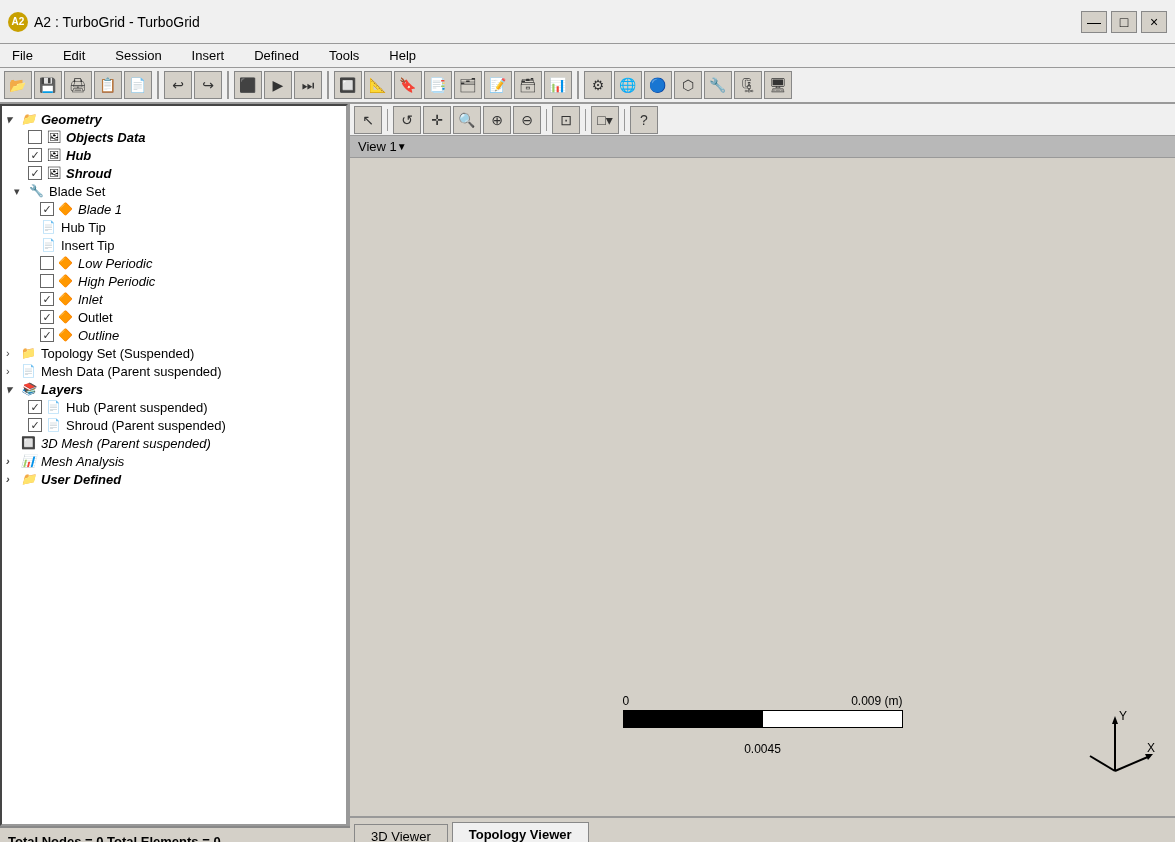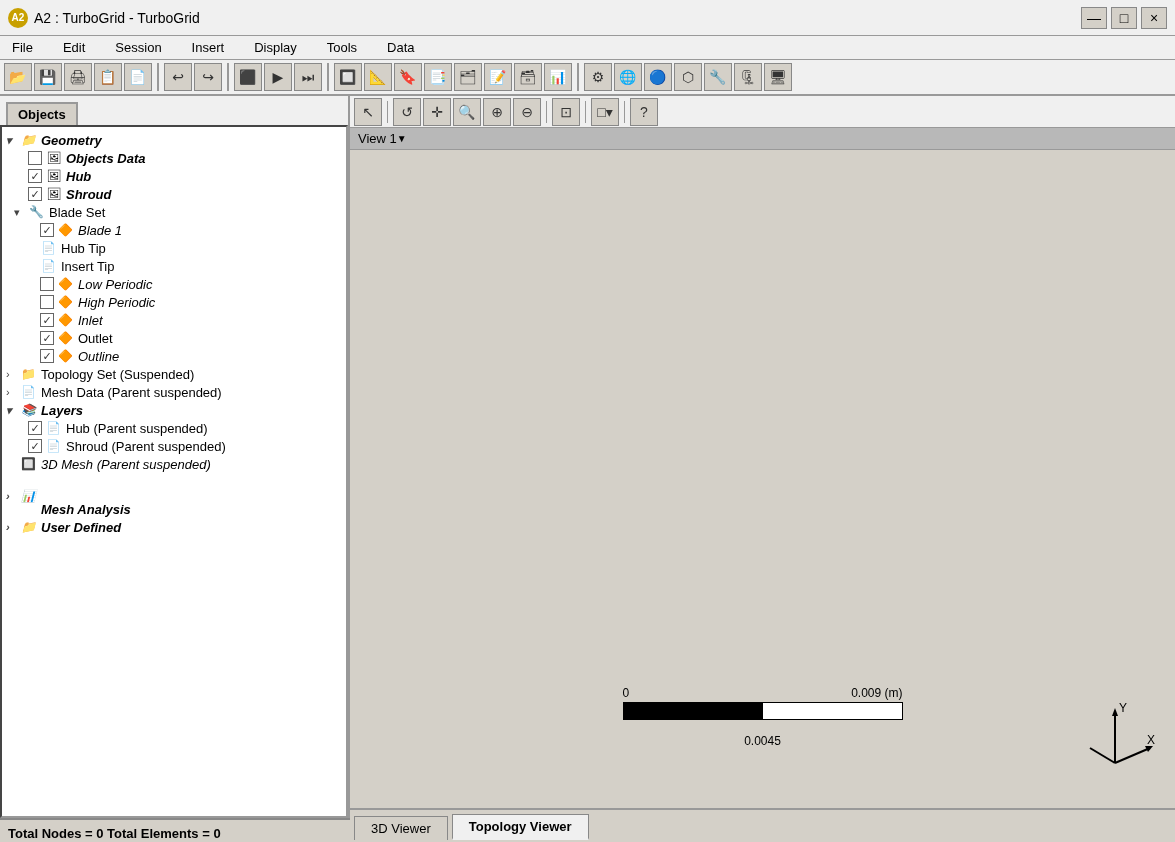--- a/index.html
+++ b/index.html
@@ -12,21 +12,21 @@
       overflow: hidden;
       user-select: none;
     }
 
     
     #title-bar {
       display: flex;
       align-items: center;
       justify-content: space-between;
       background: #f0f0f0;
-      height: 36px;
+      height: 44px;
       padding: 0 8px;
       border-bottom: 1px solid #999;
     }
     #title-left {
       display: flex;
       align-items: center;
       gap: 6px;
       font-size: 14px;
       font-weight: normal;
       color: #000;
@@ -317,23 +317,23 @@
     <div class="title-btn">□</div>
     <div class="title-btn">×</div>
   </div>
 </div>
 
 <div id="menu-bar">
 <div class="menu-item">File</div>
     <div class="menu-item">Edit</div>
     <div class="menu-item">Session</div>
     <div class="menu-item">Insert</div>
-    <div class="menu-item">Display</div>
+    <div class="menu-item">Defined</div>
     <div class="menu-item">Tools</div>
-    <div class="menu-item">Data</div>
+    <div class="menu-item">Help</div>
   </div>
 
 <div id="toolbar">
 
   <div class="tb-btn">📂</div>
   <div class="tb-btn">💾</div>
   <div class="tb-btn">🖨</div>
   <div class="tb-btn">📋</div>
   <div class="tb-btn">📄</div>
   <div class="toolbar-sep"></div>
@@ -358,23 +358,20 @@
   <div class="tb-btn">🔵</div>
   <div class="tb-btn">⬡</div>
   <div class="tb-btn">🔧</div>
   <div class="tb-btn">🗜</div>
   <div class="tb-btn">🖥</div>
 </div>
 
 <div id="main-layout">
 
   <div id="left-panel">
-    <div style="display:flex; align-items:flex-end; padding: 2px 0 0 2px;">
-      <div id="objects-tab">Objects</div>
-    </div>
     <div id="tree-container">
 
       <div class="tree-item bold">
         <span class="expand-arrow">▾</span>
         <span class="tree-icon icon-folder">📁</span>
         <span style="font-weight:bold; font-style:italic;">Geometry</span>
       </div>
 
       <div class="tree-item indent1">
         <span class="expand-arrow">&nbsp;</span>
@@ -491,21 +488,21 @@
 
       <div class="tree-item">
         <span class="expand-arrow">&nbsp;</span>
         <span class="tree-icon">🔲</span>
         <span style="font-style:italic;">3D Mesh (Parent suspended)</span>
       </div>
 
       <div class="tree-item bold">
         <span class="expand-arrow">›</span>
         <span class="tree-icon">📊</span>
-        <span style="font-weight:bold;margin-top:28px;">Mesh Analysis</span>
+        <span style="font-weight:normal;">Mesh Analysis</span>
       </div>
 
       <div class="tree-item bold">
         <span class="expand-arrow">›</span>
         <span class="tree-icon">📁</span>
         <span style="font-weight:bold;">User Defined</span>
       </div>
 
     </div>
   </div>

